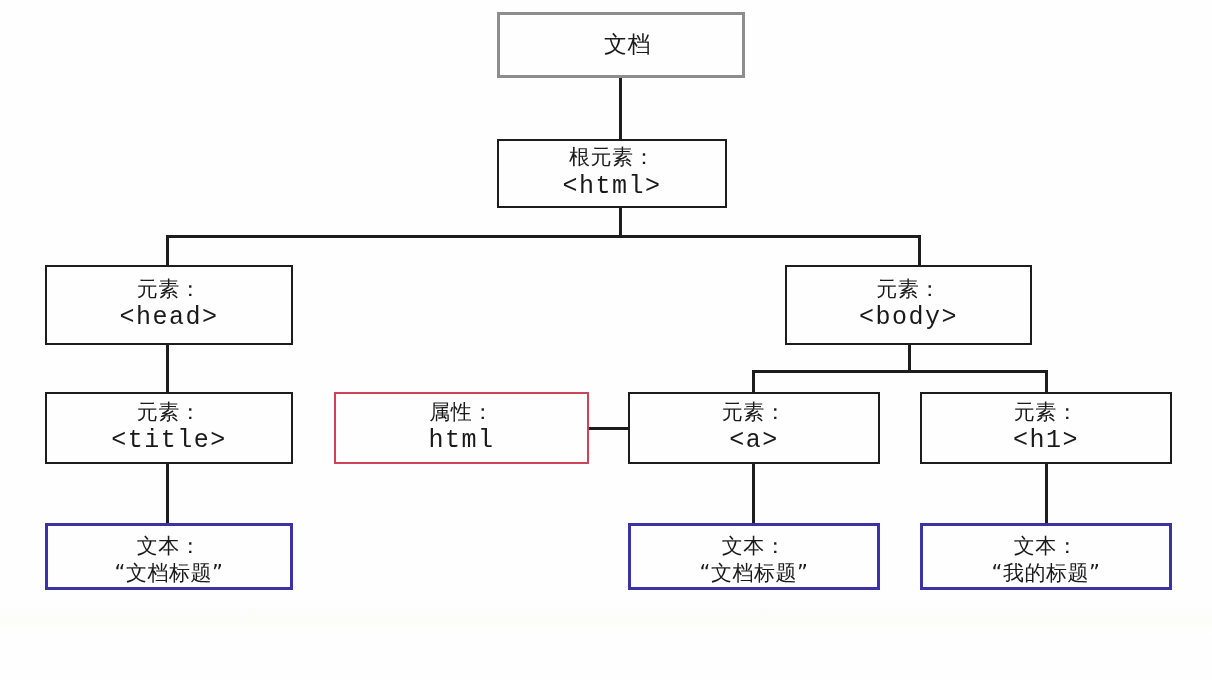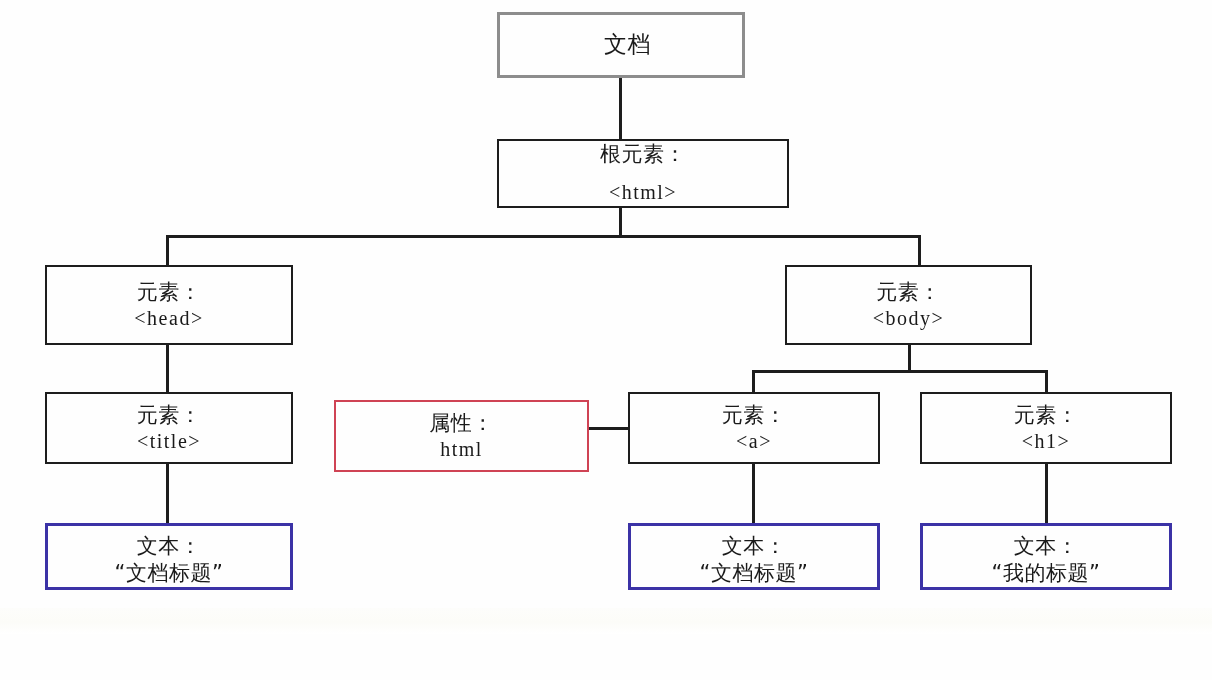--- a/index.html
+++ b/index.html
@@ -51,22 +51,22 @@
   .b-red    { border: 2px solid #cf4354; }
   .b-blue   { border: 3px solid #3b32a6; justify-content: flex-end; }
 
   
   .cjk {
     font-family: "DejaVu Sans", "Liberation Sans", sans-serif;
     font-size: 21px;
     letter-spacing: 0.5px;
   }
   .tag {
-    font-family: Liberation Serif, serif;
-    font-size: 20px;
+    font-family: Liberation Mono, monospace;
+    font-size: 25px;
     letter-spacing: 1.5px;
   }
   .big {
     font-size: 23px;
   }
 
   
   .ln {
     position: absolute;
     background: #1d1d1d;
@@ -99,41 +99,41 @@
   <div class="ln h" style="left:588px; top:427px; width:42px;"></div>
 
   <div class="ln v" style="left:752px; top:464px; height:60px;"></div>
 
   <div class="ln v" style="left:1045px; top:464px; height:60px;"></div>
 
   <div class="node b-gray" style="left:497px; top:12px; width:248px; height:66px;padding-left:13px;">
     <span class="l1 cjk big">文档</span>
   </div>
 
-  <div class="node b-black" style="left:497px; top:139px; width:292px; height:69px;justify-content:space-between;">
+  <div class="node b-black" style="left:497px; top:139px; width:230px; height:69px;">
     <span class="l1 cjk">根元素：</span>
     <span class="l2 tag">&lt;html&gt;</span>
   </div>
 
   <div class="node b-black" style="left:45px; top:265px; width:248px; height:80px;">
     <span class="l1 cjk">元素：</span>
     <span class="l2 tag">&lt;head&gt;</span>
   </div>
 
   <div class="node b-black" style="left:785px; top:265px; width:247px; height:80px;">
     <span class="l1 cjk">元素：</span>
     <span class="l2 tag">&lt;body&gt;</span>
   </div>
 
   <div class="node b-black" style="left:45px; top:392px; width:248px; height:72px;">
     <span class="l1 cjk">元素：</span>
     <span class="l2 tag">&lt;title&gt;</span>
   </div>
 
-  <div class="node b-red" style="left:334px; top:400px; width:255px; height:72px;">
+  <div class="node b-red" style="left:334px; top:392px; width:255px; height:72px;">
     <span class="l1 cjk">属性：</span>
     <span class="l2 tag">html</span>
   </div>
 
   <div class="node b-black" style="left:628px; top:392px; width:252px; height:72px;">
     <span class="l1 cjk">元素：</span>
     <span class="l2 tag">&lt;a&gt;</span>
   </div>
 
   <div class="node b-black" style="left:920px; top:392px; width:252px; height:72px;">

